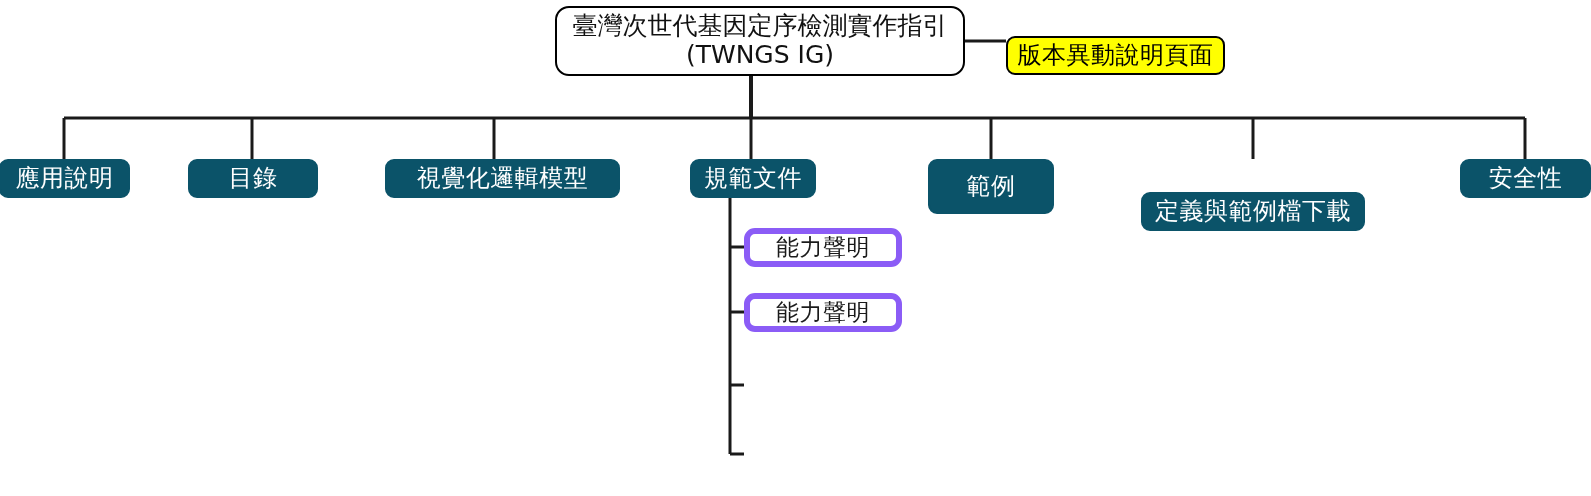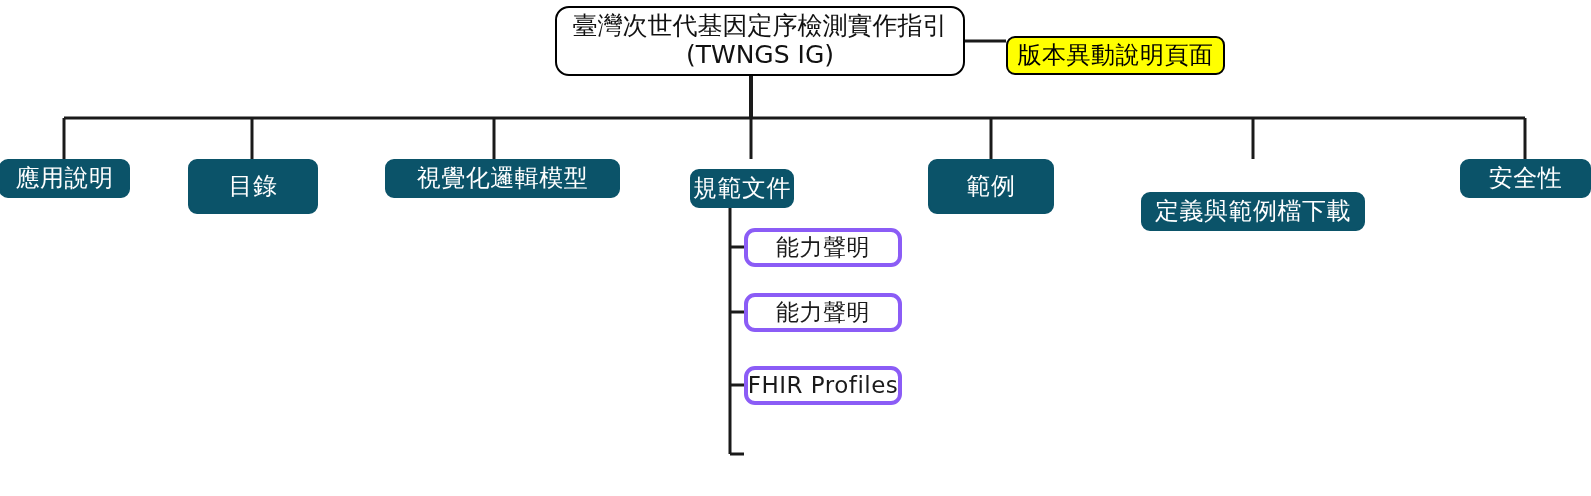--- a/index.html
+++ b/index.html
@@ -64,21 +64,21 @@
   .node-section {
     background: #0b5369;
     border: 2px solid #0b5369;
     border-radius: 9px;
     color: #ffffff;
     font-size: 24px;
     letter-spacing: 0.5px;
   }
   .node-leaf {
     background: #ffffff;
-    border: 4px solid #8b5cf6;
+    border: 6px solid #8b5cf6;
     border-radius: 11px;
     color: #1a1a1a;
     font-size: 23px;
     letter-spacing: 0.5px;
     align-items: center;
   }
 </style>
 </head>
 <body>
 
@@ -116,29 +116,29 @@
   </div>
 
   <div class="node node-highlight" style="left:1006px; top:20px; width:219px; height:39px;margin-top:16px;">
     <span>版本異動說明頁面</span>
   </div>
 
   <div class="node node-section" style="left:-1px; top:159px; width:131px; height:39px;">
     <span>應用說明</span>
   </div>
 
-  <div class="node node-section" style="left:188px; top:159px; width:130px; height:55px;">
+  <div class="node node-section" style="left:188px; top:159px; width:130px; height:39px;">
     <span>目錄</span>
   </div>
 
   <div class="node node-section" style="left:377px; top:159px; width:235px; height:39px;margin-left:8px;">
     <span>視覺化邏輯模型</span>
   </div>
 
-  <div class="node node-section" style="left:690px; top:169px; width:104px; height:39px;align-items:center;">
+  <div class="node node-section" style="left:690px; top:159px; width:126px; height:39px;align-items:center;">
     <span>規範文件</span>
   </div>
 
   <div class="node node-section" style="left:928px; top:159px; width:126px; height:55px;">
     <span>範例</span>
   </div>
 
   <div class="node node-section" style="left:1141px; top:159px; width:224px; height:39px;margin-top:33px;">
     <span>定義與範例檔下載</span>
   </div>
@@ -148,18 +148,15 @@
   </div>
 
   <div class="node node-leaf" style="left:744px; top:228px; width:158px; height:39px;">
     <span>能力聲明</span>
   </div>
 
   <div class="node node-leaf" style="left:744px; top:293px; width:158px; height:39px;">
     <span>能力聲明</span>
   </div>
 
-  <div class="node node-leaf" style="left:744px; top:366px; width:158px; height:39px;">
-    <span>FHIR Profiles</span>
-  </div>
 
 
 </div>
 
 </body></html>

